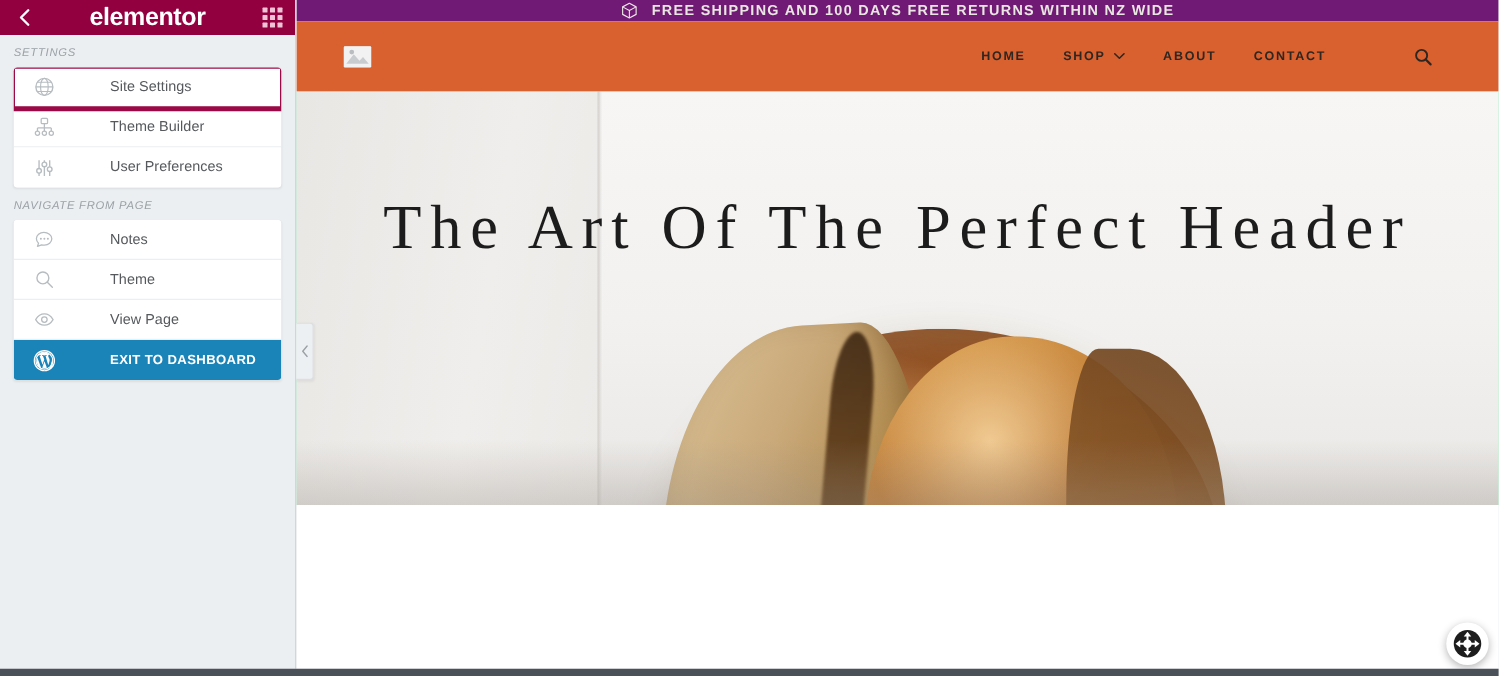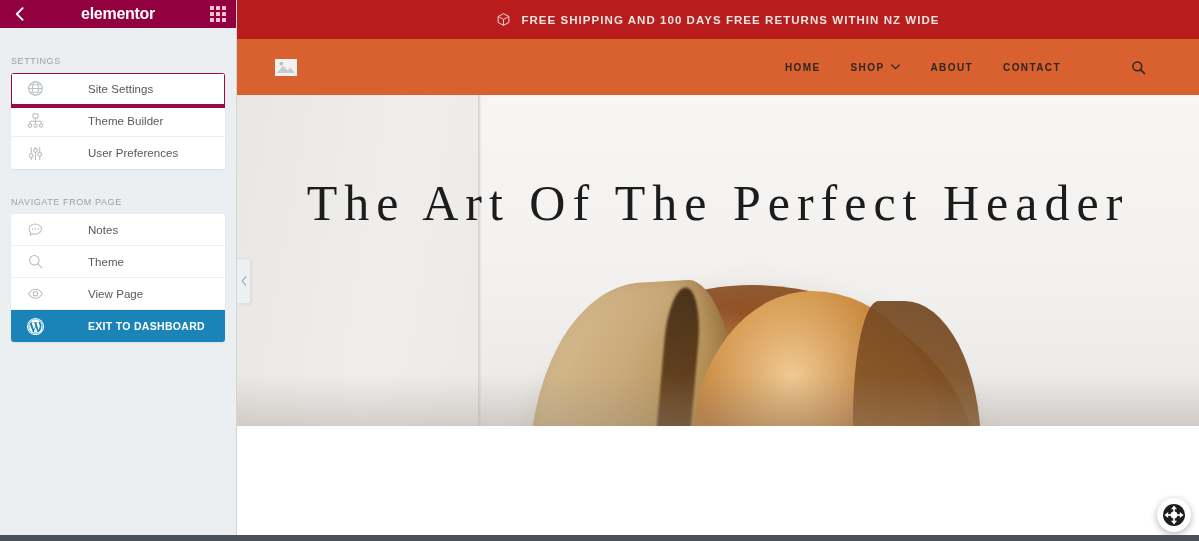--- a/index.html
+++ b/index.html
@@ -22,34 +22,34 @@
     display:flex; align-items:center; padding:0 10px;
     position:relative;
   }
   .hdr-back {
     width:18px; height:18px; display:flex; align-items:center;
     justify-content:center; cursor:pointer;
   }
   .hdr-back svg { display:block; }
   #brand {
     position:absolute; left:0; right:0; text-align:center;
-    font-size:16px; font-weight:bold; letter-spacing:-0.3px;
+    font-size:20px; font-weight:bold; letter-spacing:-0.3px;
     pointer-events:none;
   }
   .hdr-grid {
     margin-left:auto; width:16px; height:16px; cursor:pointer;
     display:grid; grid-template-columns:repeat(3,1fr);
     grid-template-rows:repeat(3,1fr); gap:1.6px;
     position:relative; z-index:2;
   }
   .hdr-grid i { background:#f0c3d6; border-radius:0.5px; display:block; }
 
   .section-label {
     font-size:9px; color:#9aa1a6; letter-spacing:0.6px;
-    padding:28px 0 7px 11px; text-transform:uppercase;
+    padding:9px 0 7px 11px; text-transform:uppercase;font-style:italic;
   }
   .menu-group {
     margin:0 11px; background:#fff; border-radius:3px;
     box-shadow:0 1px 2px rgba(0,0,0,.07); overflow:hidden;
   }
   .menu-item {
     display:flex; align-items:center; height:32px;
     padding:0 0 0 13px; cursor:pointer;
     border-bottom:1px solid #eceff1; position:relative;
     background:#fff;
@@ -85,21 +85,21 @@
     box-shadow:1px 1px 2px rgba(0,0,0,.05);
   }
   #collapse-handle svg { display:block; }
 
   
   #canvas {
     position:absolute; left:237px; top:0; width:962px; height:535px;
     overflow:hidden; background:#fff;
   }
   #announce {
-    height:39px; background:#b91c1c; display:flex;
+    height:17px; background:#701a75; display:flex;
     align-items:center; justify-content:center; gap:10px;
     color:#e9e6e2; position:relative; z-index:5;
   }
   #announce .pkg { width:15px; height:15px; display:block; }
   #announce .txt {
     font-size:11.5px; letter-spacing:1.05px; font-weight:bold;
   }
   #navbar {
     height:56px; background:#d9602f; display:flex; align-items:center;
     padding:0 53px 0 38px; position:relative; z-index:5;

